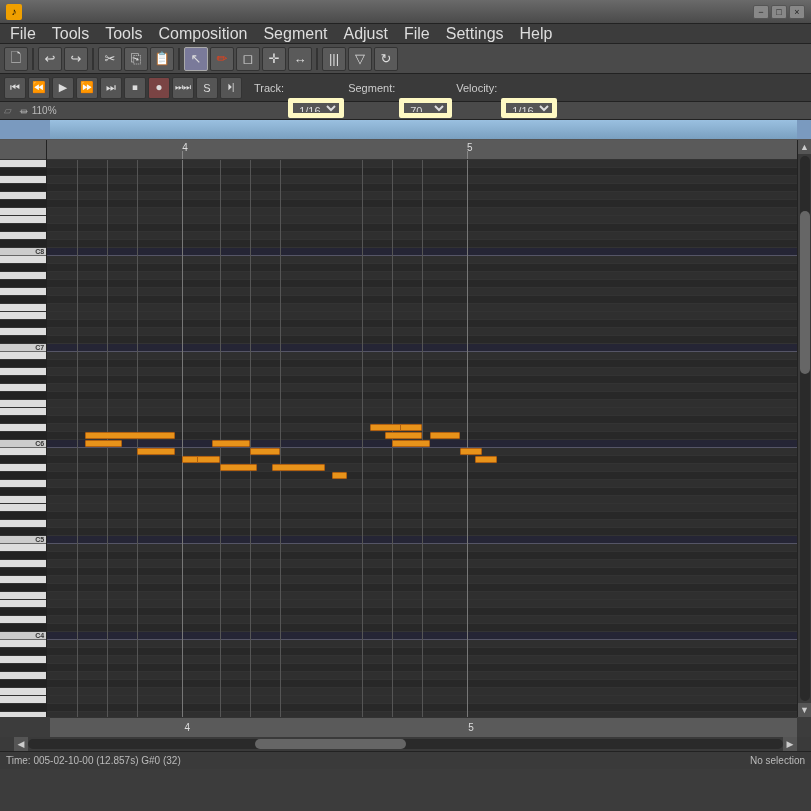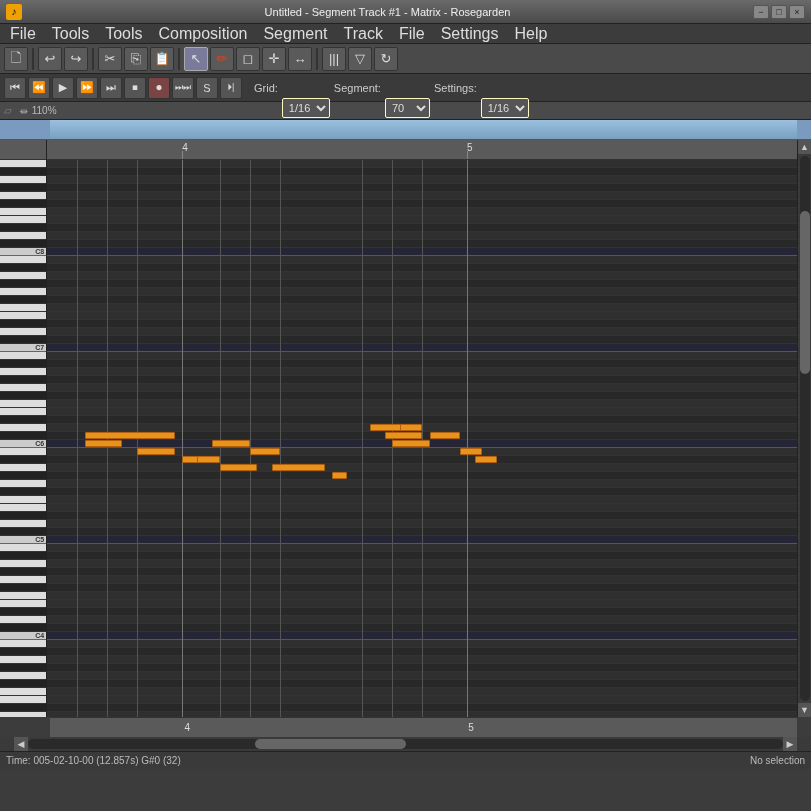--- a/index.html
+++ b/index.html
@@ -110,21 +110,21 @@
       font-size: 11px;
       color: #ddd;
     }
     #grid-controls {
       display: flex; align-items: center; gap: 4px;
       margin-left: 10px;
       font-size: 11px; color: #ccc;
     }
     .ctrl-select {
       background: #555;
-      border: 1px solid #fef9c3;
+      border: 5px solid #fef9c3;
       color: #ddd;
       font-size: 11px;
       padding: 1px 2px;
       border-radius: 2px;
       height: 20px;
       margin-top: 40px;
     }
 
     
     #zoom-bar {
@@ -338,35 +338,34 @@
       height: 100%;
     }
   </style>
 </head>
 <body>
 
 <div id="titlebar">
   <div id="titlebar-icon">
     <span>♪</span>
   </div>
-  <div id="titlebar-title">Untitled - Segment Track #1 - Matrix - Rosegarden</div>
   <div id="titlebar-buttons">
     <div class="tb-btn">−</div>
     <div class="tb-btn">□</div>
     <div class="tb-btn">×</div>
   </div>
 </div>
 
 <div id="menubar">
   <div class="menu-item">File</div>
   <div class="menu-item">Tools</div>
   <div class="menu-item">Tools</div>
   <div class="menu-item">Composition</div>
   <div class="menu-item">Segment</div>
-  <div class="menu-item">Track</div>
+  <div class="menu-item">Adjust</div>
   <div class="menu-item">File</div>
   <div class="menu-item">Settings</div>
   <div class="menu-item">Help</div>
 </div>
 
 <div id="toolbar">
   <div class="tool-btn">🗋</div>
   <div class="tool-sep"></div>
   <div class="tool-btn">↩</div>
   <div class="tool-btn">↪</div>
@@ -392,33 +391,33 @@
   <div class="trans-btn">▶</div>
   <div class="trans-btn">⏩</div>
   <div class="trans-btn">⏭</div>
   <div class="trans-btn">⏹</div>
   <div class="trans-btn" style="background:#7a4444;">⏺</div>
   <div class="trans-btn" style="font-size:9px;">⏭⏭</div>
   <div class="trans-btn">S</div>
   <div class="trans-btn" style="font-size:9px;">⏵|</div>
 
   <div id="grid-controls">
-    <span>Grid:</span>
+    <span>Track:</span>
     <select class="ctrl-select">
       <option>1/16</option>
       <option>1/8</option>
       <option>1/4</option>
     </select>
     <span>Segment:</span>
     <select class="ctrl-select">
       <option>70</option>
       <option>64</option>
       <option>100</option>
     </select>
-    <span>Settings:</span>
+    <span>Velocity:</span>
     <select class="ctrl-select">
       <option>1/16</option>
       <option>1/8</option>
       <option>1/4</option>
     </select>
   </div>
 </div>
 
 <div id="zoom-bar">
   <span style="margin-right:8px; color:#888;">⏥</span>

